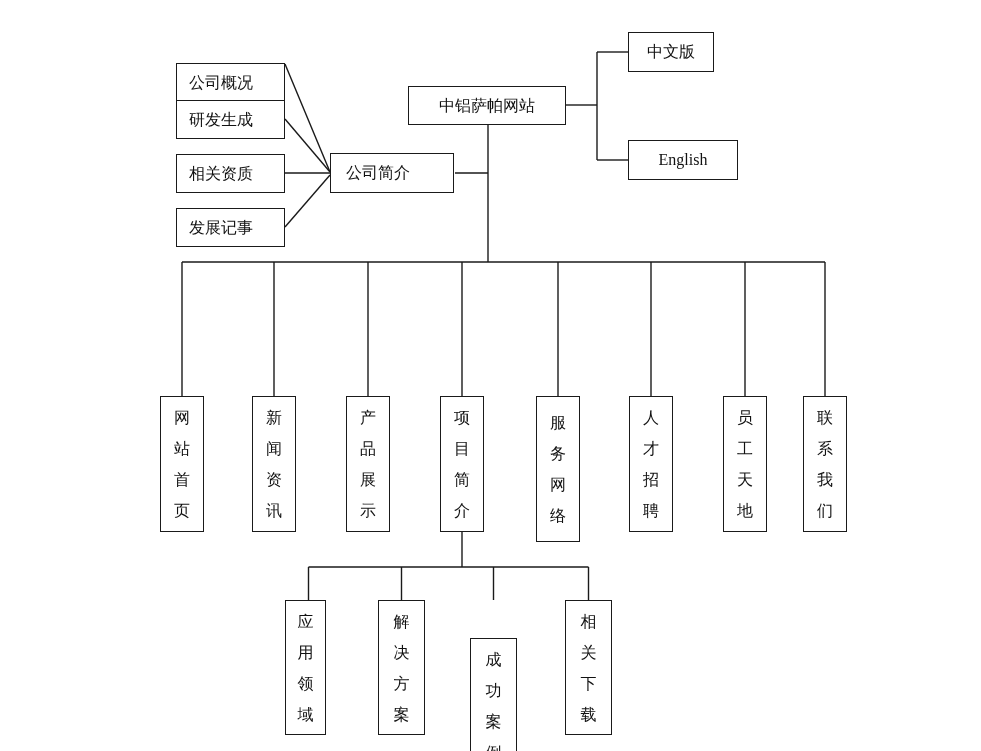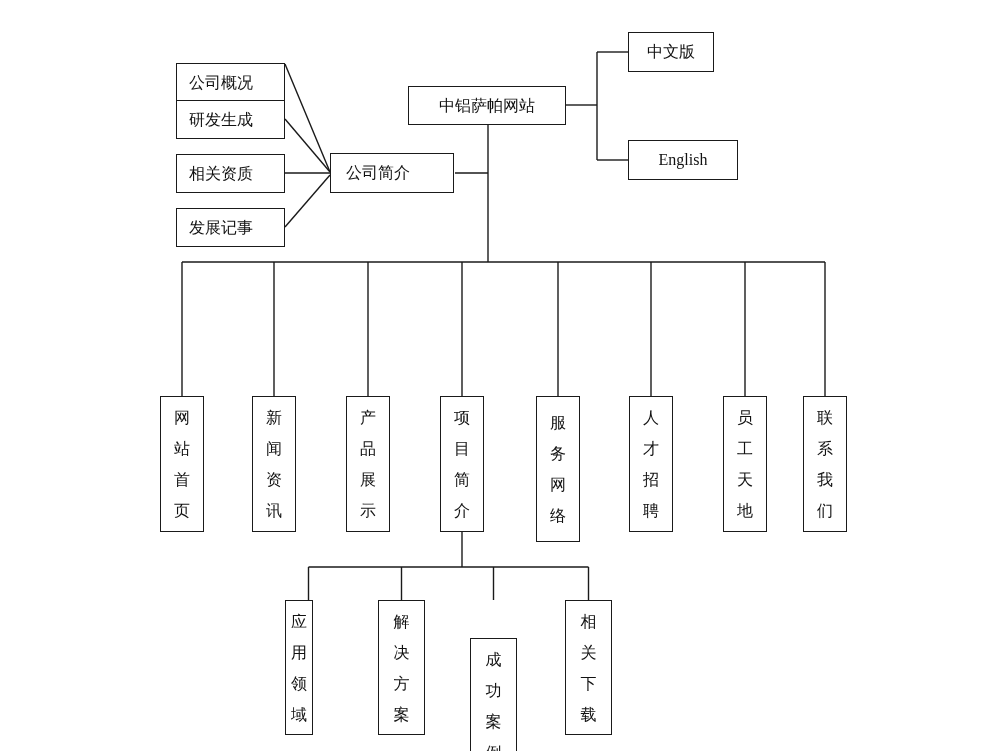--- a/index.html
+++ b/index.html
@@ -124,21 +124,21 @@
   <div class="box v" style="left:629px; top:396px; width:44px; height:136px;">
     <span class="vtext">人才招聘</span>
   </div>
   <div class="box v" style="left:723px; top:396px; width:44px; height:136px;">
     <span class="vtext">员工天地</span>
   </div>
   <div class="box v" style="left:803px; top:396px; width:44px; height:136px;">
     <span class="vtext">联系我们</span>
   </div>
 
-  <div class="box v" style="left:285px; top:600px; width:28px; height:135px;">
+  <div class="box v" style="left:285px; top:600px; width:41px; height:135px;">
     <span class="vtext">应用领域</span>
   </div>
   <div class="box v" style="left:378px; top:600px; width:47px; height:135px;">
     <span class="vtext">解决方案</span>
   </div>
   <div class="box v" style="left:470px; top:600px; width:47px; height:135px;margin-top:38px;">
     <span class="vtext">成功案例</span>
   </div>
   <div class="box v" style="left:565px; top:600px; width:47px; height:135px;">
     <span class="vtext">相关下载</span>

